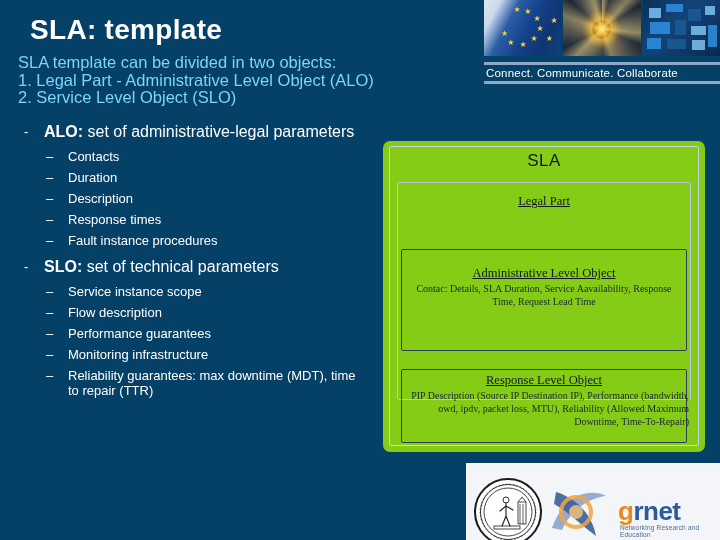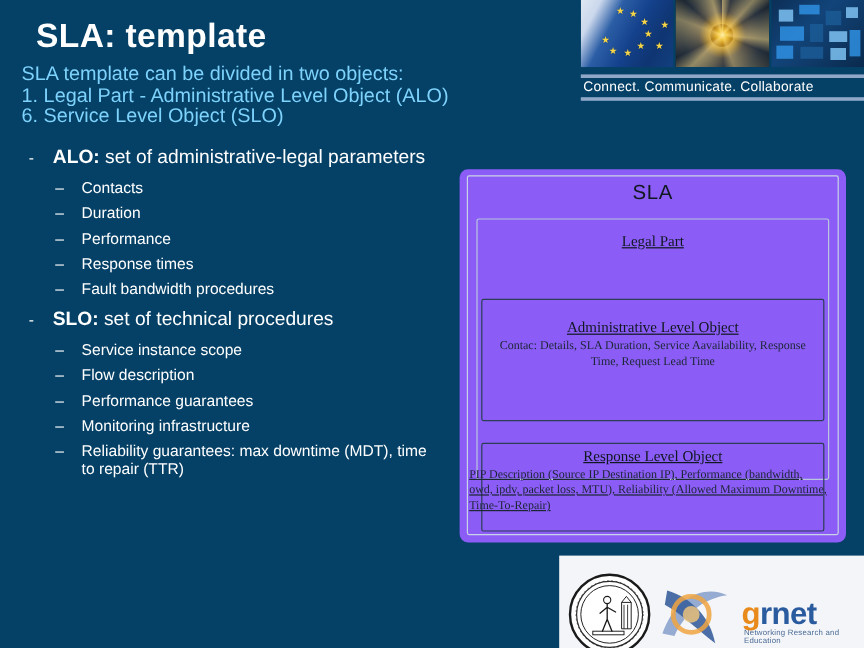--- a/index.html
+++ b/index.html
@@ -174,21 +174,21 @@
   .lvl2 .txt { flex: 1 1 auto; }
   .lvl2.wrap { line-height: 15px; padding: 3px 0; }
 
   
   #diagram-panel {
     position: absolute;
     left: 383px;
     top: 141px;
     width: 322px;
     height: 311px;
-    background: #8b5cf6;
+    background: #84cc16;
     border-radius: 7px;
   }
   .dbox {
     position: absolute;
     border: 1px solid #17324f;
     border-radius: 2px;
     box-sizing: border-box;
   }
   #box-sla {
     left: 6px; top: 5px; width: 310px; height: 300px;
@@ -240,28 +240,27 @@
     color: #1b2733;
     font-family: "Liberation Serif", serif;
   }
   #lbl-slo {
     top: 232px;
     font-size: 12.5px;
     text-decoration: underline;
   }
   #txt-slo {
     position: absolute;
-    left: 8px; right: 16px;
+    left: 20px; right: 16px;
     top: 248px;
-    text-align: left;
+    text-align: right;
     font-size: 10px;
     line-height: 13px;
     color: #1b2733;
     font-family: "Liberation Serif", serif;
-    text-decoration: underline;
   }
 
   
   #footer-logos {
     position: absolute;
     left: 466px;
     top: 463px;
     width: 254px;
     height: 97px;
     background: #f3f5f8;
@@ -350,54 +349,54 @@
 
   <div id="tagline-block">
     <div class="tagline-rule"></div>
     <div id="tagline-text">Connect. Communicate. Collaborate</div>
     <div class="tagline-rule"></div>
   </div>
 
   <div id="intro-block">
     <div class="line">SLA template can be divided in two objects:</div>
     <div class="line">1. Legal Part - Administrative Level Object (ALO)</div>
-    <div class="line">6. Service Level Object (SLO)</div>
+    <div class="line">2. Service Level Object (SLO)</div>
   </div>
 
   <div id="body-block">
 
     <div class="lvl1">
       <span class="marker">-</span>
       <span class="txt"><b>ALO:</b><span> set of administrative-legal parameters</span></span>
     </div>
     <div style="height:5px"></div>
     <div class="lvl2">
       <span class="marker">–</span>
       <span class="txt">Contacts</span>
     </div>
     <div class="lvl2">
       <span class="marker">–</span>
       <span class="txt">Duration</span>
     </div>
     <div class="lvl2">
       <span class="marker">–</span>
-      <span class="txt">Performance</span>
+      <span class="txt">Description</span>
     </div>
     <div class="lvl2">
       <span class="marker">–</span>
       <span class="txt">Response times</span>
     </div>
     <div class="lvl2">
       <span class="marker">–</span>
-      <span class="txt">Fault bandwidth procedures</span>
+      <span class="txt">Fault instance procedures</span>
     </div>
 
     <div class="lvl1" style="margin-top:6px">
       <span class="marker">-</span>
-      <span class="txt"><b>SLO:</b><span> set of technical procedures</span></span>
+      <span class="txt"><b>SLO:</b><span> set of technical parameters</span></span>
     </div>
     <div style="height:5px"></div>
     <div class="lvl2">
       <span class="marker">–</span>
       <span class="txt">Service instance scope</span>
     </div>
     <div class="lvl2">
       <span class="marker">–</span>
       <span class="txt">Flow description</span>
     </div>

